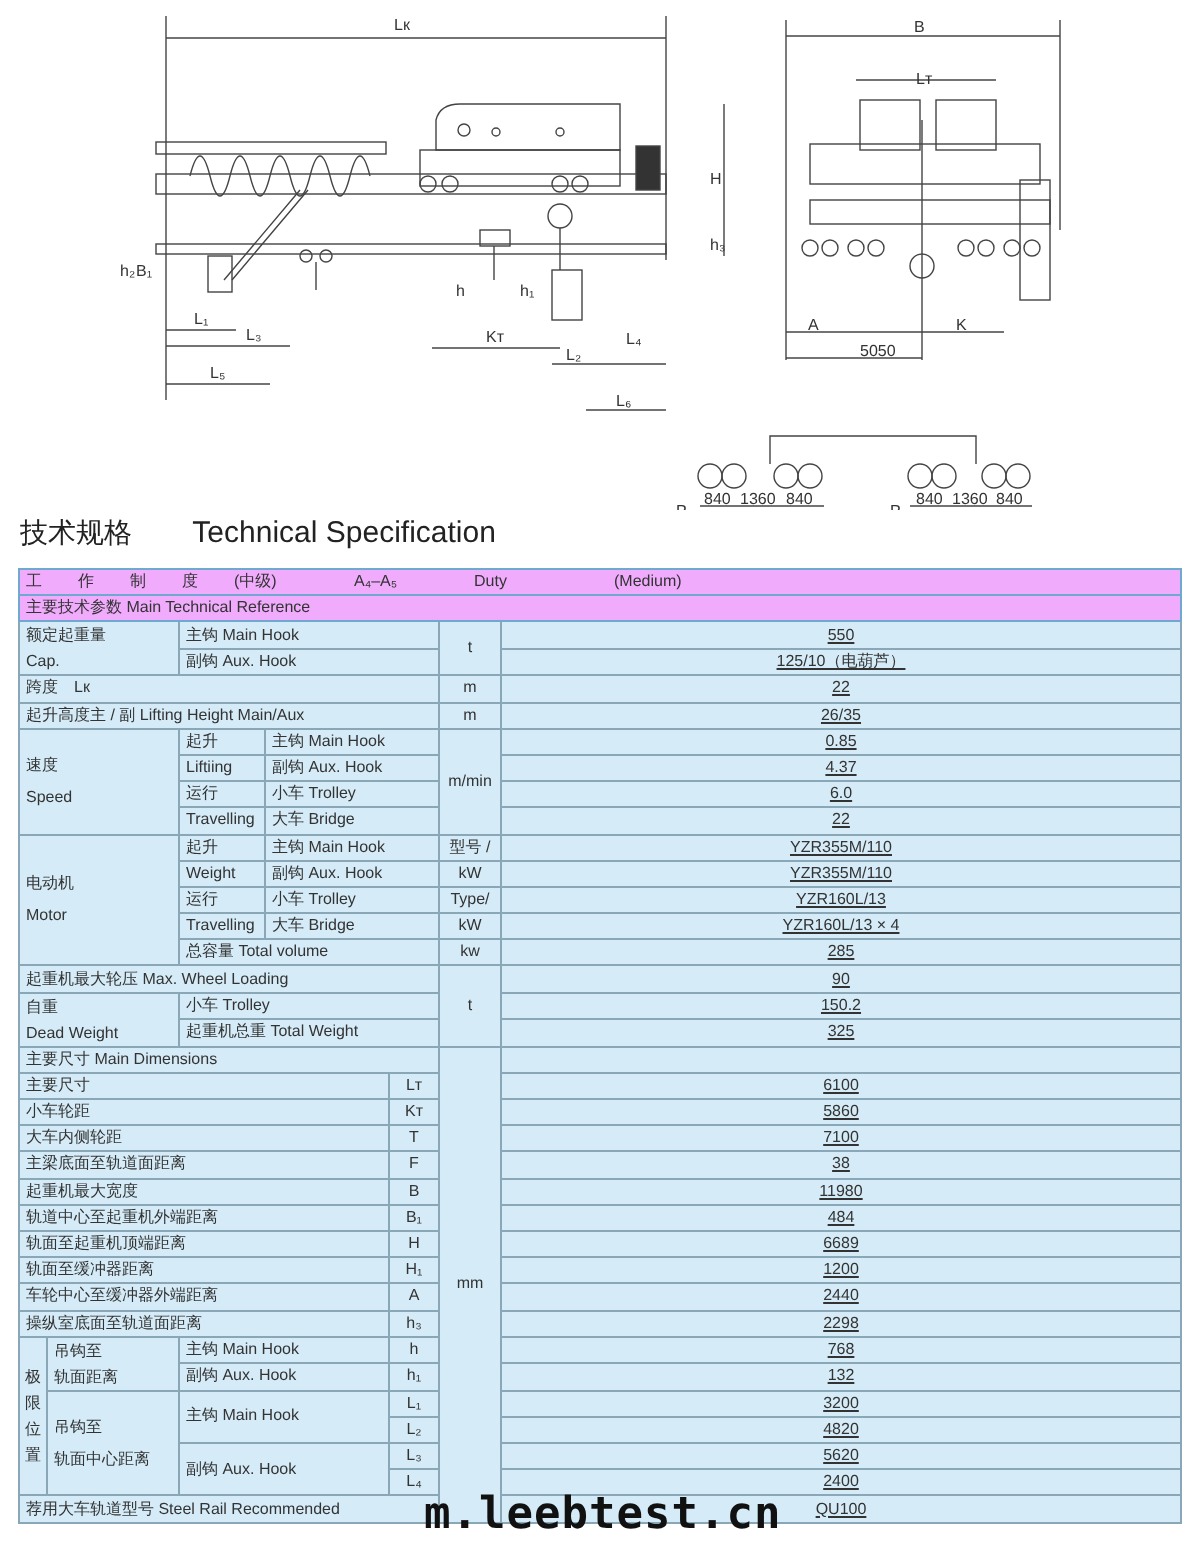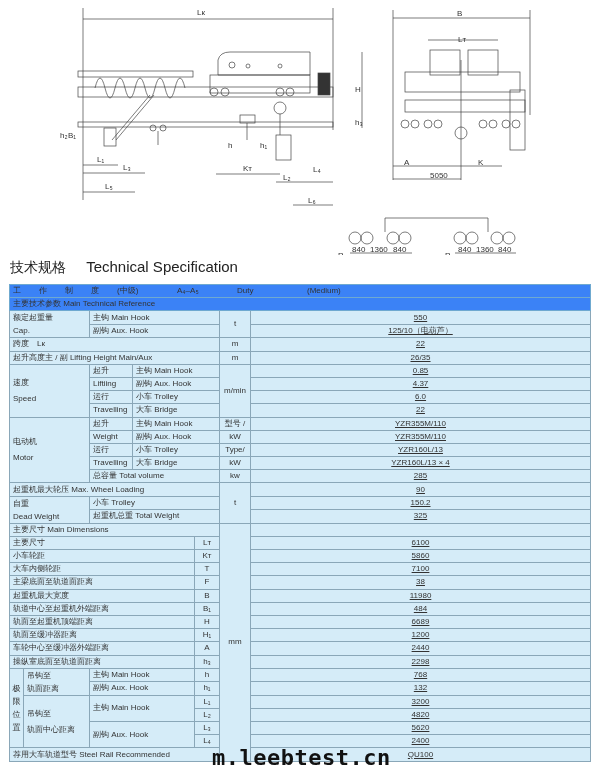--- a/index.html
+++ b/index.html
@@ -1,22 +1,22 @@
 <!DOCTYPE html>
 <html><head>
 <meta charset="utf-8">
 <style>
   html,body{margin:0;padding:0;background:#fff;}
   body{width:600px;height:776px;position:relative;overflow:hidden;font-family:"Liberation Sans",sans-serif;color:#333;}
   .drawings{position:absolute;left:0;top:0;width:600px;height:255px;}
   .title{position:absolute;left:10px;top:258px;font-size:15px;color:#222;}
-  .title .cn{font-family:"DejaVu Sans",sans-serif;font-size:14px;margin-right:16px;}
+  .title .cn{font-family:"DejaVu Sans",sans-serif;font-size:14px;margin-right:26px;}
   table.spec{position:absolute;left:9px;top:284px;width:582px;border-collapse:collapse;table-layout:fixed;font-size:8px;}
   table.spec td{border:1px solid #8aa7b8;background:#d5ecf8;padding:0 3px;height:12.2px;line-height:12px;white-space:nowrap;overflow:hidden;vertical-align:middle;}
-  table.spec tr.hdr td{background:#3b82f6;border-color:#6fa9d0;}
+  table.spec tr.hdr td{background:#f0abfc;border-color:#6fa9d0;}
   table.spec td.c{text-align:center;}
   table.spec td.v{text-align:center;text-decoration:underline;}
   table.spec td.sym{text-align:center;}
   .watermark{position:absolute;left:212px;top:745px;font-family:"DejaVu Sans Mono",monospace;font-size:22px;font-weight:bold;color:#111;letter-spacing:0.5px;}
   .dim{font-size:8px;fill:#333;font-family:"Liberation Sans",sans-serif;}
 </style>
 </head>
 <body>
 
 <svg class="drawings" viewBox="0 0 600 255" xmlns="http://www.w3.org/2000/svg">

